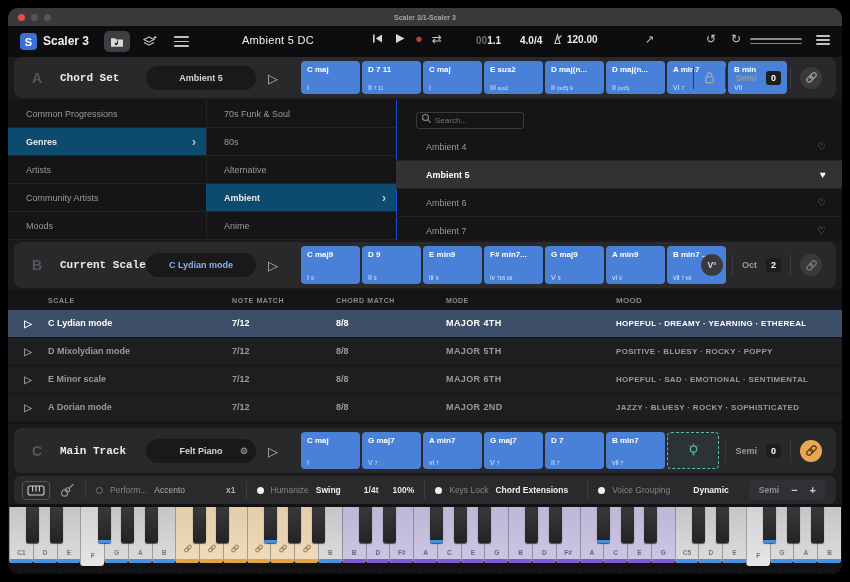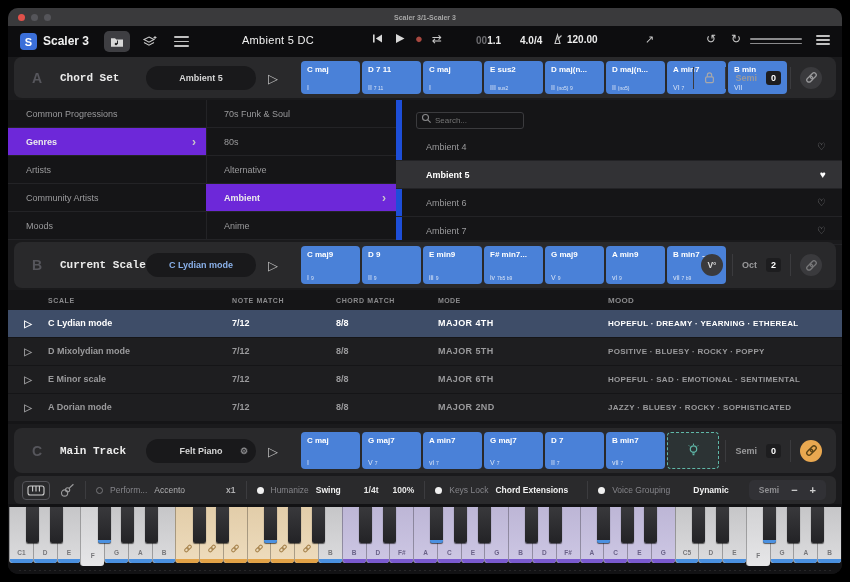--- a/index.html
+++ b/index.html
@@ -55,42 +55,42 @@
   .sec-right{position:absolute;right:14px;top:50%;transform:translateY(-50%);display:flex;align-items:center;gap:9px;}
   .vdiv{width:1px;height:22px;background:#3b3b3e;}
   .kv-label{font-size:9px;font-weight:bold;color:#9a9a9c;}
   .kv-value{font-size:9px;font-weight:bold;color:#fff;background:#1d1d1f;border-radius:3px;padding:2px 5px;}
   .circle-btn{width:22px;height:22px;border-radius:50%;background:#3a3a3d;display:flex;align-items:center;justify-content:center;color:#d8d8d8;font-size:8.5px;font-weight:bold;}
   .circle-btn.orange{background:#e9a850;}
   
   .browser{position:absolute;top:92px;left:0;right:0;height:140px;background:#151517;}
   .bcol{position:absolute;top:0;bottom:0;}
   .col-cat{left:0;width:198px;border-right:1px solid #232326;}
-  .col-gen{left:198px;width:190px;border-right:6px solid #1d4ed8;}
+  .col-gen{left:198px;width:190px;border-right:1px solid #1d4ed8;}
   .col-pre{left:388px;right:0;}
   .brow{height:27px;border-bottom:1px solid #232326;display:flex;align-items:center;padding:0 12px 0 18px;font-size:9px;color:#9a9a9c;position:relative;}
-  .brow.sel{background:#6d28d9;color:#ececec;font-weight:bold;}
+  .brow.sel{background:#0c4a6e;color:#ececec;font-weight:bold;}
   .brow .chev{position:absolute;right:10px;font-size:12px;color:#c8c8c8;}
   .searchbox{position:absolute;left:20px;top:9px;width:108px;height:17px;}
   .searchbox input{width:100%;height:100%;box-sizing:border-box;background:transparent;border:1px solid #3b3b3e;border-radius:3px;color:#cccccc;font-size:8px;padding:0 4px 0 18px;font-family:"Liberation Sans",sans-serif;outline:none;}
   .searchbox svg{position:absolute;left:5px;top:3.5px;}
   .presets{position:absolute;top:33px;left:0;right:0;}
   .prow{height:27px;border-bottom:1px solid #232326;display:flex;align-items:center;padding:0 16px 0 30px;font-size:9px;color:#9a9a9c;position:relative;}
   .prow.sel{background:#323235;color:#fff;font-weight:bold;}
   .heart{position:absolute;right:16px;font-size:10px;color:#8a8a8c;}
   .heart.fav{color:#fff;}
   
   .scale-table{position:absolute;top:282px;left:0;right:0;height:134px;background:#151517;}
   .thead{height:20px;display:flex;align-items:center;font-size:7px;font-weight:bold;color:#8a8a8c;letter-spacing:.6px;}
   .trow{height:26.5px;margin-bottom:1.5px;background:#1e1e20;display:flex;align-items:center;font-size:9px;font-weight:bold;color:#9a9a9c;}
   .trow.sel{background:#3e4d68;color:#fff;}
   .c-play{width:40px;text-align:center;font-size:10px;}
   .c-scale{width:184px;}
   .c-note{width:104px;}
-  .c-chord{width:102px;}
+  .c-chord{width:110px;}
   .c-mode{width:170px;letter-spacing:.4px;}
   .c-mood{flex:1;font-size:8px;letter-spacing:.3px;white-space:nowrap;overflow:hidden;}
   .thead .c-scale{letter-spacing:.6px;}
   
   .toolbar{position:absolute;top:468px;left:6px;right:6px;height:28px;background:#2a2a2c;border-radius:6px;display:flex;align-items:center;font-size:8.5px;color:#8f8f92;}
   .tb-ico-btn{margin-left:8px;width:26px;height:17px;border:1px solid #55555a;border-radius:4px;display:flex;align-items:center;justify-content:center;}
   .tb-gap{width:10px;}
   .tb-div{width:1px;height:18px;background:#3c3c3f;margin:0 10px;}
   .dot{width:7px;height:7px;border-radius:50%;margin-right:7px;flex:none;}
   .dot.on{background:#f0f0f0;}

